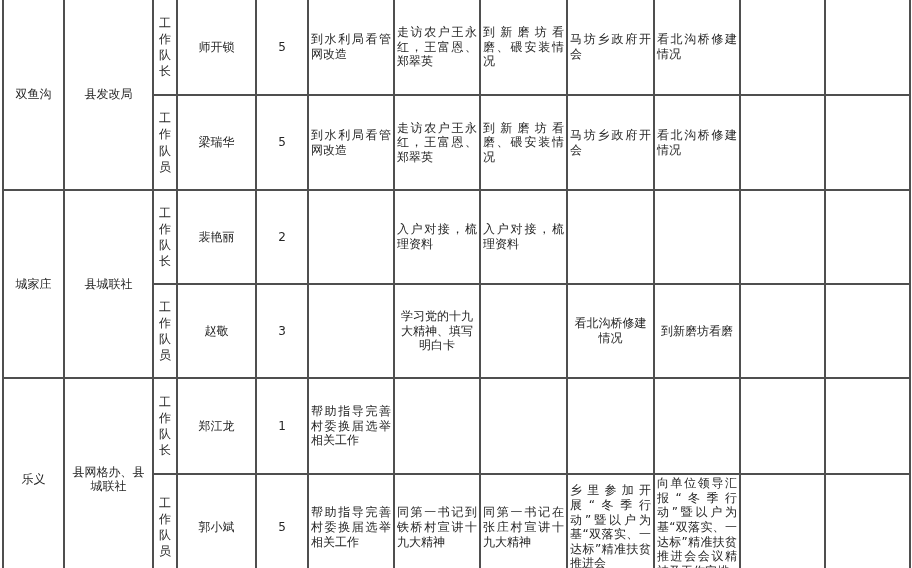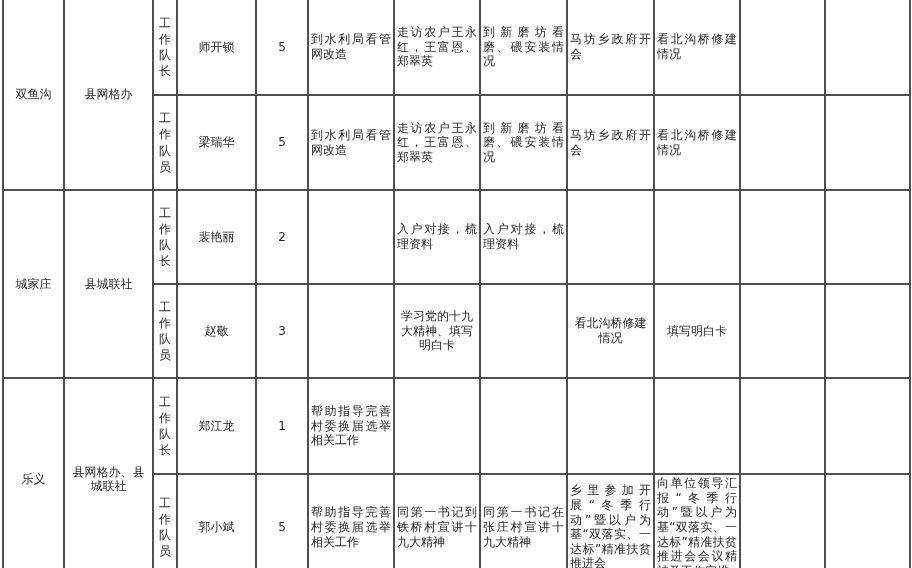--- a/index.html
+++ b/index.html
@@ -70,21 +70,21 @@
     <col style="width:87px">
     <col style="width:87px">
     <col style="width:86px">
     <col style="width:85px">
     <col style="width:85px">
   </colgroup>
 
   <tbody>
       <tr class="top-row" style="height:95px">
     <td class="center" rowspan="2">双鱼沟</td>
-    <td class="center" rowspan="2">县网格办</td>
+    <td class="center" rowspan="2">县发改局</td>
     <td class="role-col">
           <div class="vtext">工作队长</div>
         </td>
     <td class="center">师开锁</td>
     <td class="center">5</td>
     <td class="task">到水利局看管网改造</td>
     <td class="task">走访农户王永红，王富恩、郑翠英</td>
     <td class="task">到新磨坊看磨、碨安装情况</td>
     <td class="task">马坊乡政府开会</td>
     <td class="task">看北沟桥修建情况</td>
@@ -125,21 +125,21 @@
   <tr style="height:94px">
     <td class="role-col">
           <div class="vtext">工作队员</div>
         </td>
     <td class="center">赵敬</td>
     <td class="center">3</td>
     <td class="task"></td>
     <td class="task-center">学习党的十九大精神、填写明白卡</td>
     <td class="task"></td>
     <td class="task-center">看北沟桥修建情况</td>
-    <td class="task-center">填写明白卡</td>
+    <td class="task-center">到新磨坊看磨</td>
     <td class="task"></td>
     <td class="task"></td>
   </tr>
 
   <tr style="height:96px">
     <td class="center" rowspan="2">乐义</td>
     <td class="center" rowspan="2">县网格办、县城联社</td>
     <td class="role-col">
           <div class="vtext">工作队长</div>
         </td>

